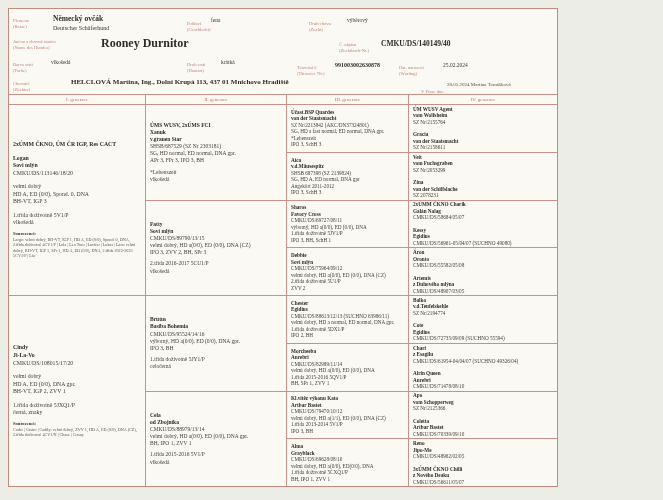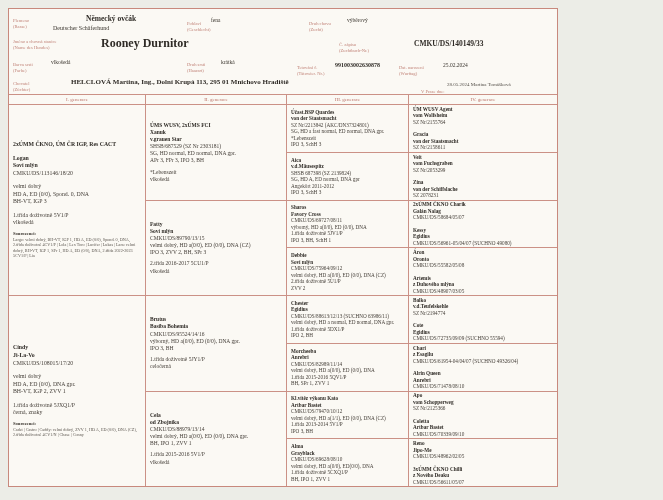--- a/index.html
+++ b/index.html
@@ -16,21 +16,21 @@
     border:1px solid #c8897d;
     box-sizing:border-box;
   }
   .lbl{
     position:absolute;color:#c08277;font-size:4.6px;line-height:1.25;
     white-space:nowrap;
   }
   .val{position:absolute;white-space:nowrap;color:#3b362f;}
   .v55{font-size:5.5px;}
   .v6{font-size:6px;}
-  .b75{font-size:7.5px;font-weight:bold;color:#2f2b26;margin-left:33px;}
+  .b75{font-size:7.5px;font-weight:bold;color:#2f2b26;}
   .b8{font-size:12px;font-weight:bold;color:#2f2b26;}
   .b7{font-size:7px;font-weight:bold;color:#2f2b26;}
   .b6{font-size:6px;font-weight:bold;color:#2f2b26;}
   .sig{font-size:5px;color:#55504a;}
   
   .table{
     position:absolute;left:0;right:0;top:85px;bottom:0;
     display:flex;border-top:1px solid #cb9186;
   }
   .col{display:flex;flex-direction:column;border-right:1px solid #cb9186;box-sizing:border-box;}
@@ -70,36 +70,36 @@
   <div class="lbl" style="left:178px;top:12px"><span>Pohlaví</span><br><span>(Geschlecht)</span></div>
   <div class="val v55" style="left:202px;top:8px">fena</div>
 
   <div class="lbl" style="left:300px;top:12px"><span>Druh chovu</span><br><span>(Zucht)</span></div>
   <div class="val v55" style="left:338px;top:8px">výběrový</div>
 
   <div class="lbl" style="left:4px;top:30px"><span>Jméno a chovná stanice</span><br><span>(Name des Hundes)</span></div>
   <div class="val b8" style="left:92px;top:27px">Rooney Durnitor</div>
 
   <div class="lbl" style="left:330px;top:33px"><span>Č. zápisu</span><br><span>(Zuchtbuch-Nr.)</span></div>
-  <div class="val b75" style="left:372px;top:30px">CMKU/DS/140149/33</div>
+  <div class="val b75" style="left:372px;top:30px">CMKU/DS/140149/40</div>
 
   <div class="lbl" style="left:4px;top:53px"><span>Barva srsti</span><br><span>(Farbe)</span></div>
   <div class="val v55" style="left:42px;top:50px">vlkošedá</div>
 
   <div class="lbl" style="left:178px;top:53px"><span>Druh srsti</span><br><span>(Haarart)</span></div>
   <div class="val v55" style="left:212px;top:50px">krátká</div>
 
   <div class="lbl" style="left:288px;top:56px"><span>Tetování č.</span><br><span>(Tätowier. Nr.)</span></div>
   <div class="val b6" style="left:326px;top:53px">991003002630878</div>
 
   <div class="lbl" style="left:390px;top:56px"><span>Dat. narození</span><br><span>(Wurftag)</span></div>
   <div class="val v55" style="left:434px;top:53px">25.02.2024</div>
 
   <div class="lbl" style="left:4px;top:72px"><span>Chovatel</span><br><span>(Züchter)</span></div>
-  <div class="val b7" style="left:62px;top:69px">HELCLOVÁ Martina, Ing., Dolní Krupá 113, 295 01 Mnichovo Hradiště</div>
+  <div class="val b7" style="left:62px;top:69px">HELCLOVÁ Martina, Ing., Dolní Krupá 113, 437 01 Mnichovo Hradiště</div>
 
   <div class="val sig" style="left:438px;top:73px">28.05.2024 Martina Tomášková</div>
   <div class="lbl" style="left:412px;top:80px">V Praze dne:</div>
 
 
   <div class="table">
 
     <div class="col c1">
       <div class="gh">I. generace</div>
       <div class="cell g1">

